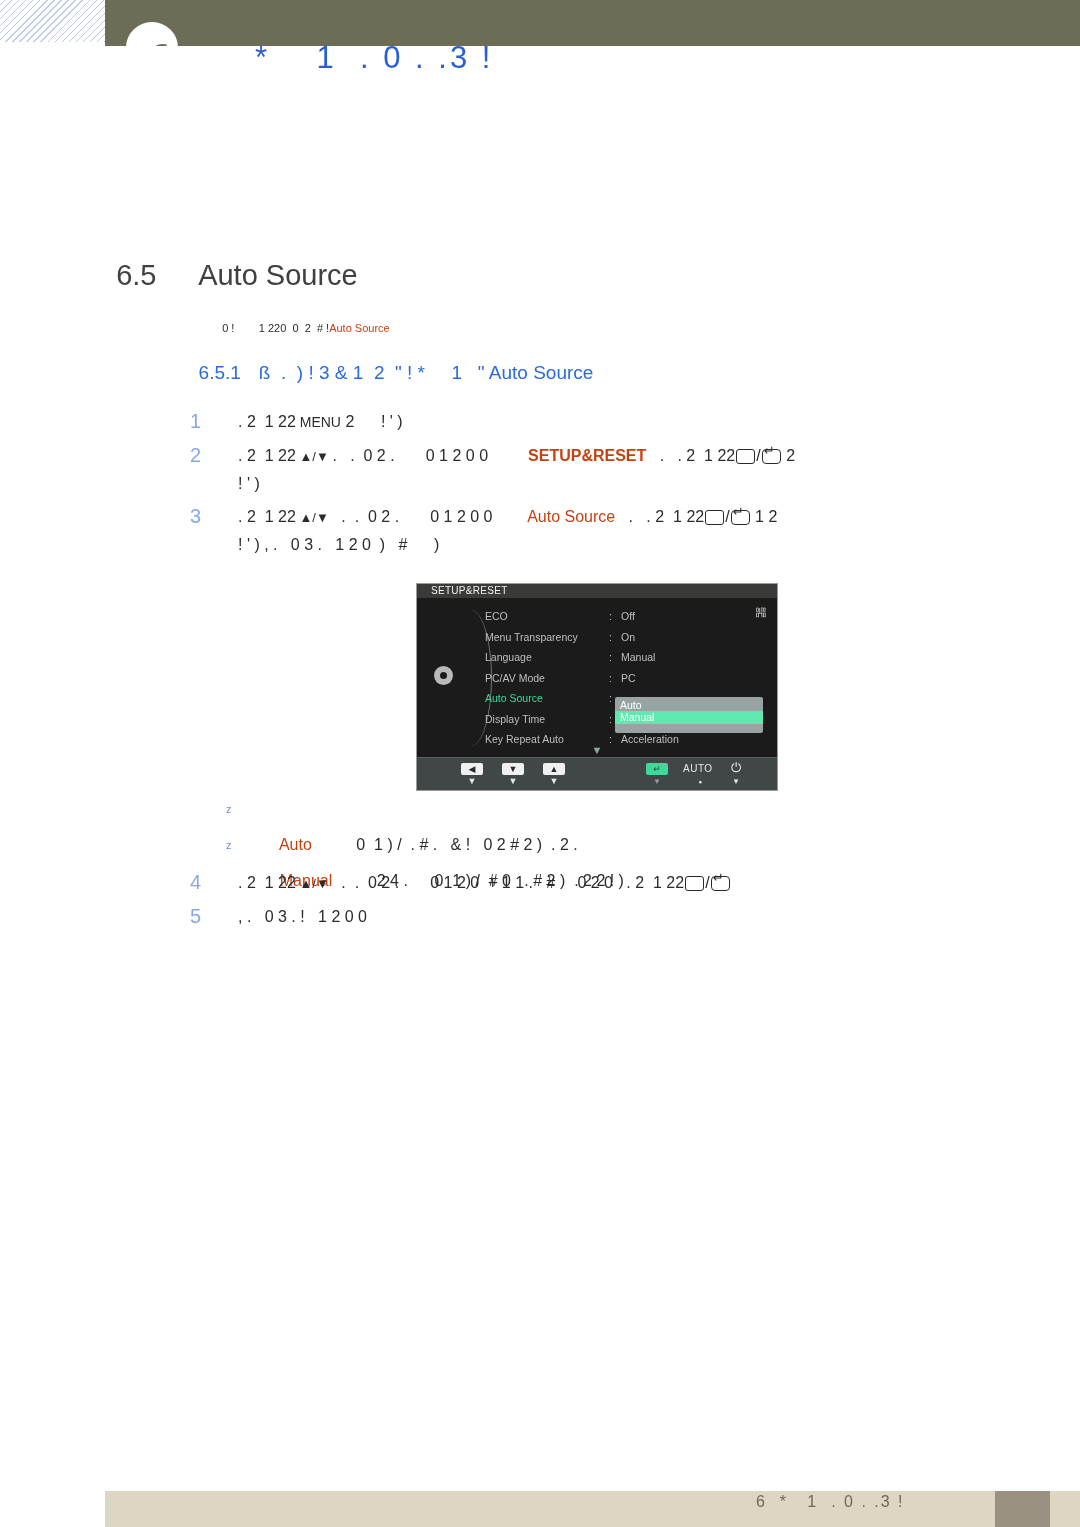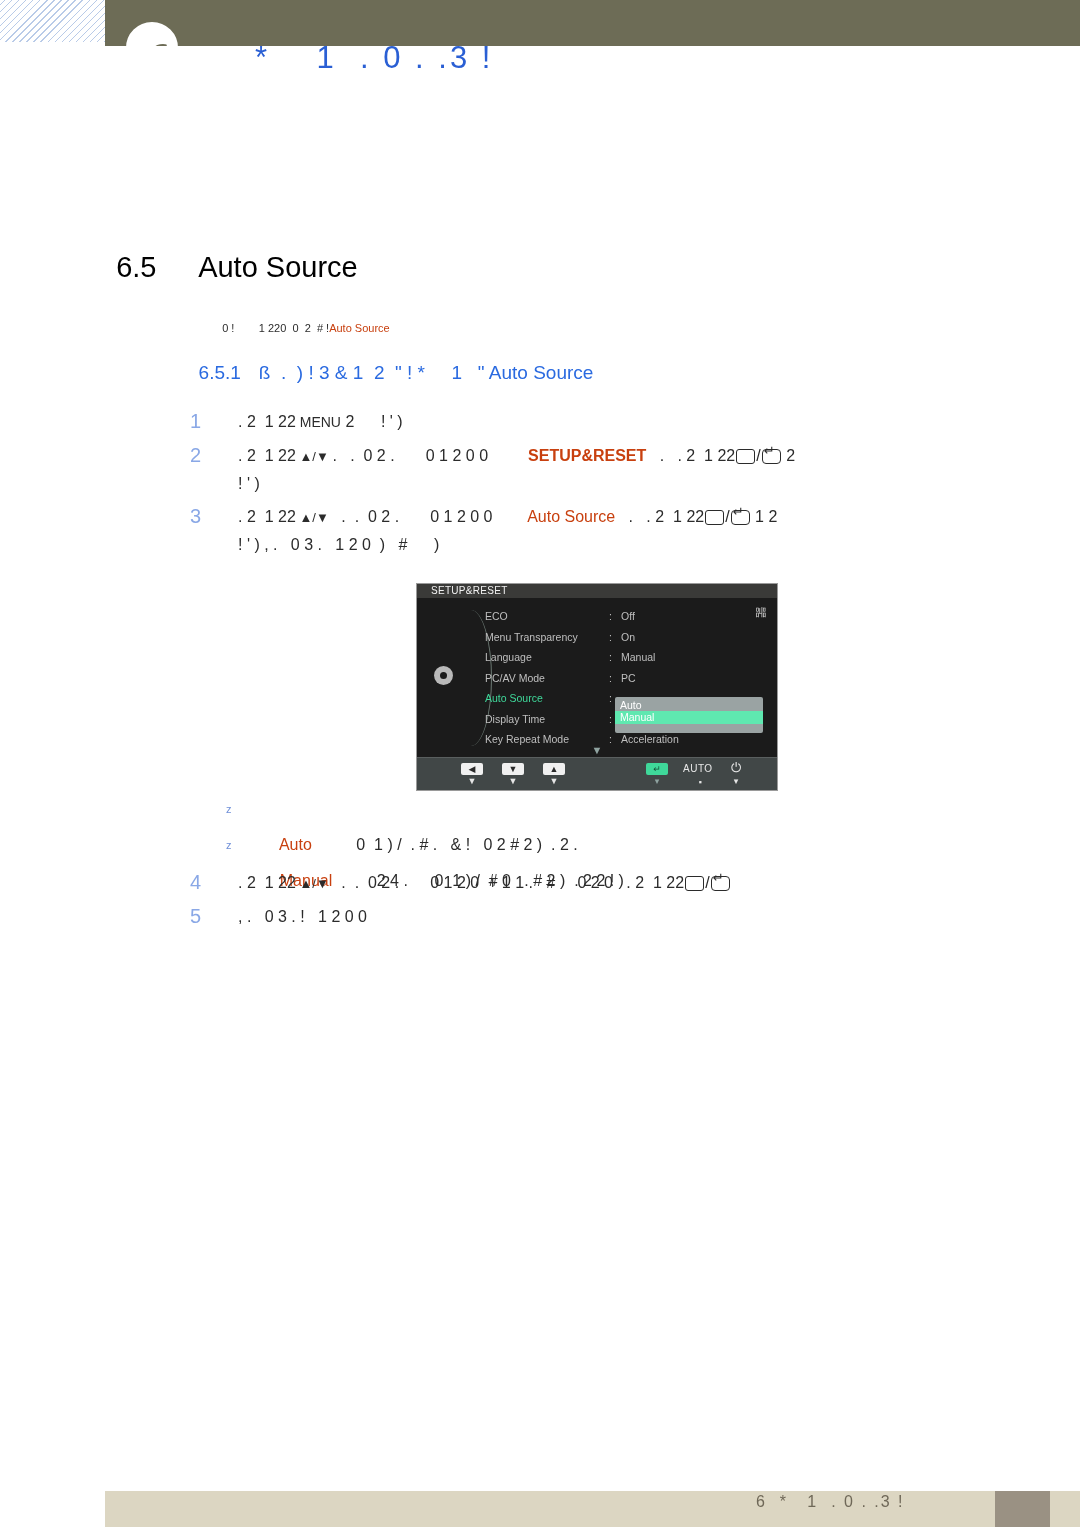--- a/index.html
+++ b/index.html
@@ -75,22 +75,22 @@
     font-size: 31px;
     letter-spacing: 3px;
     color: #2a5fd4;
     white-space: pre;
   }
 
   
   .section-heading {
     position: absolute;
     left: 100px;
-    top: 218px;
-    color: #000000;
+    top: 226px;
+    color: #404040;
     font-size: 29px;
     white-space: pre;
   }
   .section-heading .num { display: inline-block; width: 82px; }
 
   .intro-line {
     position: absolute;
     left: 216px;
     top: 310px;
     font-size: 11px;
@@ -472,21 +472,21 @@
         <span class="label">Auto Source</span>
         <span class="colon">:</span>
         <span class="value"></span>
       </div>
       <div class="osd-row">
         <span class="label">Display Time</span>
         <span class="colon">:</span>
         <span class="value"></span>
       </div>
       <div class="osd-row">
-        <span class="label">Key Repeat Mode</span>
+        <span class="label">Key Repeat Auto</span>
         <span class="colon">:</span>
         <span class="value">Acceleration</span>
       </div>
     </div>
 
     <div class="osd-dropdown">
       <div class="opt first">Auto</div>
       <div class="opt selected">Manual</div>
     </div>
 

